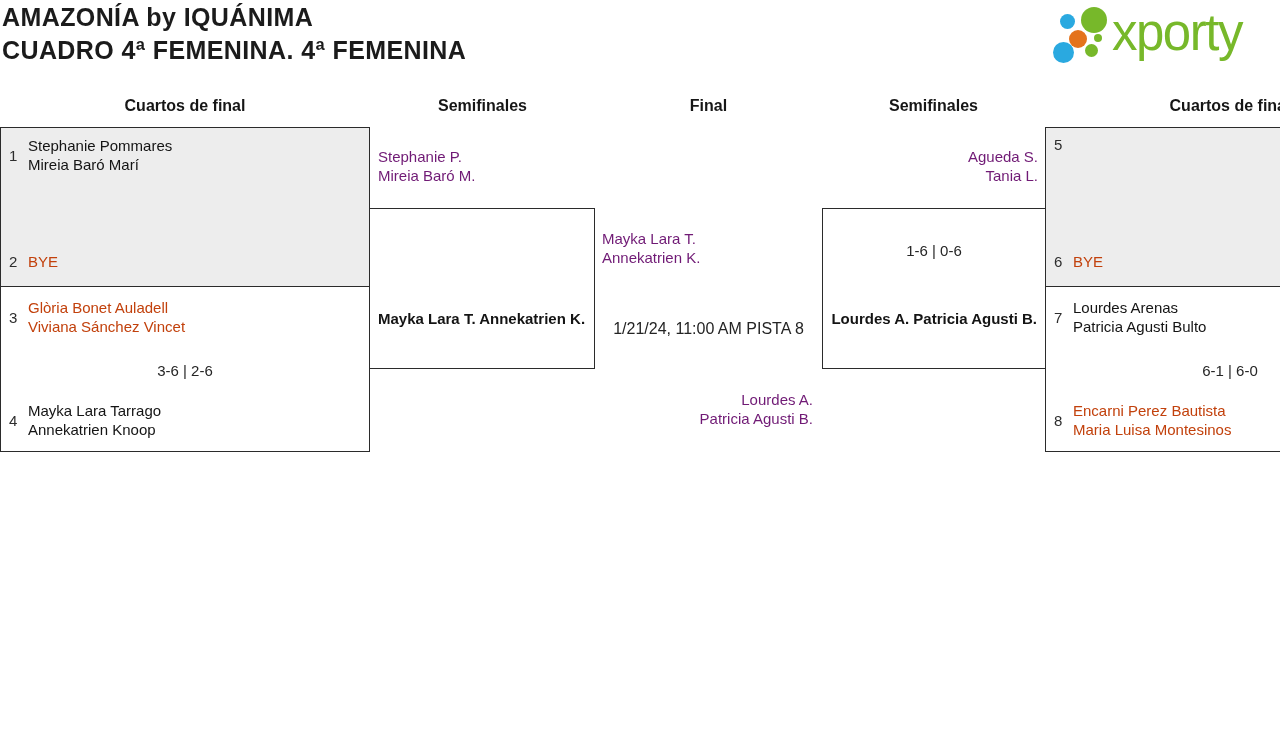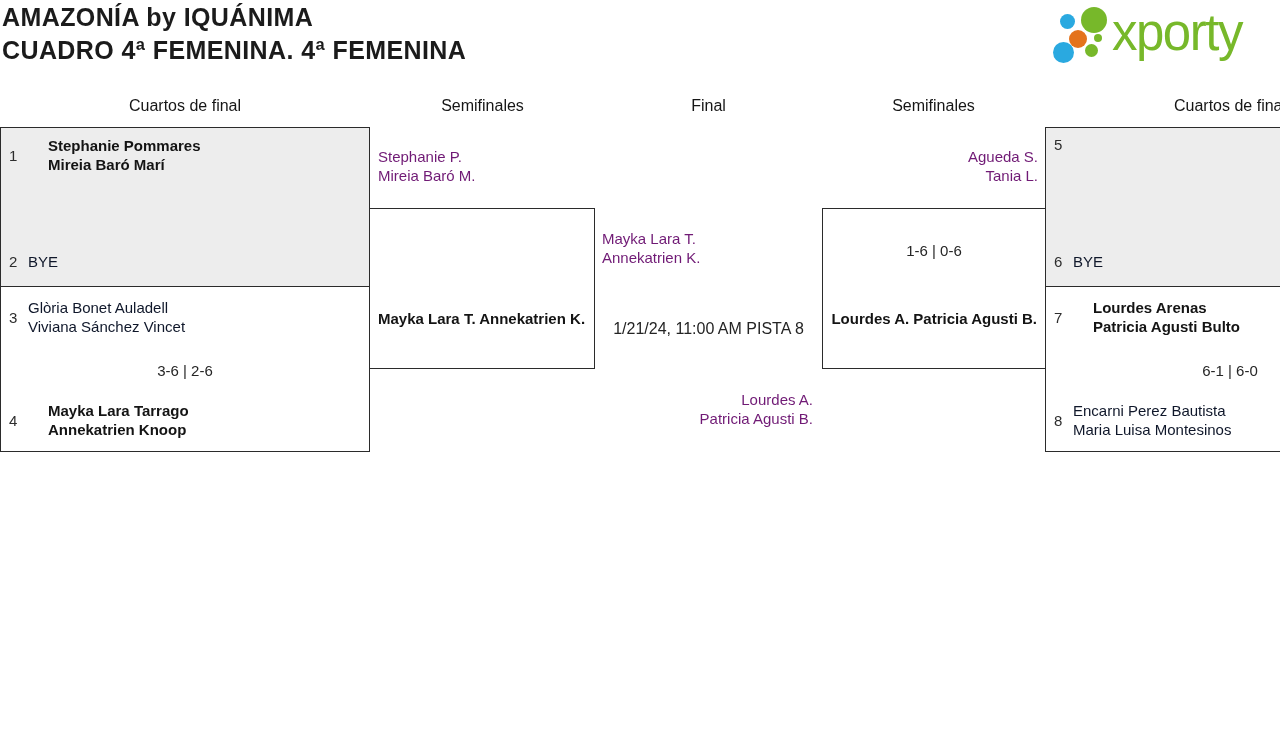--- a/index.html
+++ b/index.html
@@ -24,21 +24,21 @@
   .d-blue-lg {left:1053px;top:42px;width:21px;height:21px;background:#2aa9e0;}
   .d-green-sm{left:1085px;top:44px;width:13px;height:13px;background:#77b82a;}
   .logo-word{
     position:absolute;left:1112px;top:2px;height:62px;line-height:62px;
     font-size:51px;font-weight:400;letter-spacing:-1.5px;color:#77b82a;
     white-space:nowrap;
   }
   
   .round-label{
     position:absolute;top:95px;height:22px;line-height:22px;
-    text-align:center;font-size:16px;font-weight:400;color:#161616;
+    text-align:center;font-size:16px;font-weight:700;color:#161616;
     white-space:nowrap;
   }
   .r1{left:0px;    width:370px;}
   .r2{left:370px;  width:225px;}
   .r3{left:595px;  width:227px;}
   .r4{left:822px;  width:223px;}
   .r5{left:1045px; width:370px;}
   
   .box{
     position:absolute;box-sizing:border-box;background:#ffffff;
@@ -51,23 +51,23 @@
   .sf-r {left:822px; top:208px;width:223px;height:161px;border-right:none;}
   .qf-rt{left:1045px;top:127px;width:370px;height:160px;}
   .qf-rb{left:1045px;top:287px;width:370px;height:165px;border-top:none;}
   
   .slot{position:absolute;left:8px;right:6px;display:flex;align-items:center;}
   .slot-a2{top:8px;}   
   .slot-b2{top:11px;}  
   .slot-bye{top:124px;}
   .slot-c2{top:114px;} 
   .seed{flex:0 0 15px;width:15px;margin-right:4px;font-size:15px;color:#2d2d2d;}
-  .names{font-size:15px;line-height:19px;color:#0f172a;}
+  .names{font-size:15px;line-height:19px;color:#c2410c;}
   .names .ln{display:block;white-space:nowrap;}
-  .bold{font-weight:700;color:#141414;margin-left:20px;}
+  .bold{font-weight:400;color:#141414;}
   .score{
     position:absolute;left:0;right:0;text-align:center;
     font-size:15px;line-height:19px;color:#262626;
   }
   .score.mid{top:74px;}   
   .score.sf {top:32px;}   
   
   .entrant{
     position:absolute;font-size:15px;line-height:19px;color:#701a75;
     white-space:nowrap;

